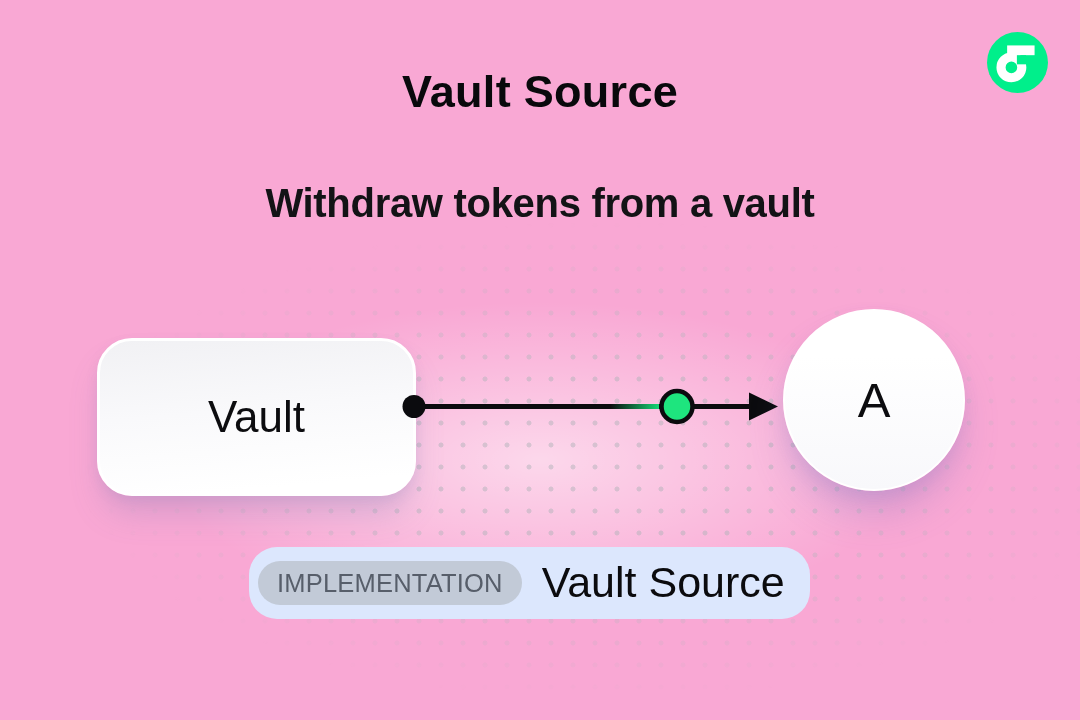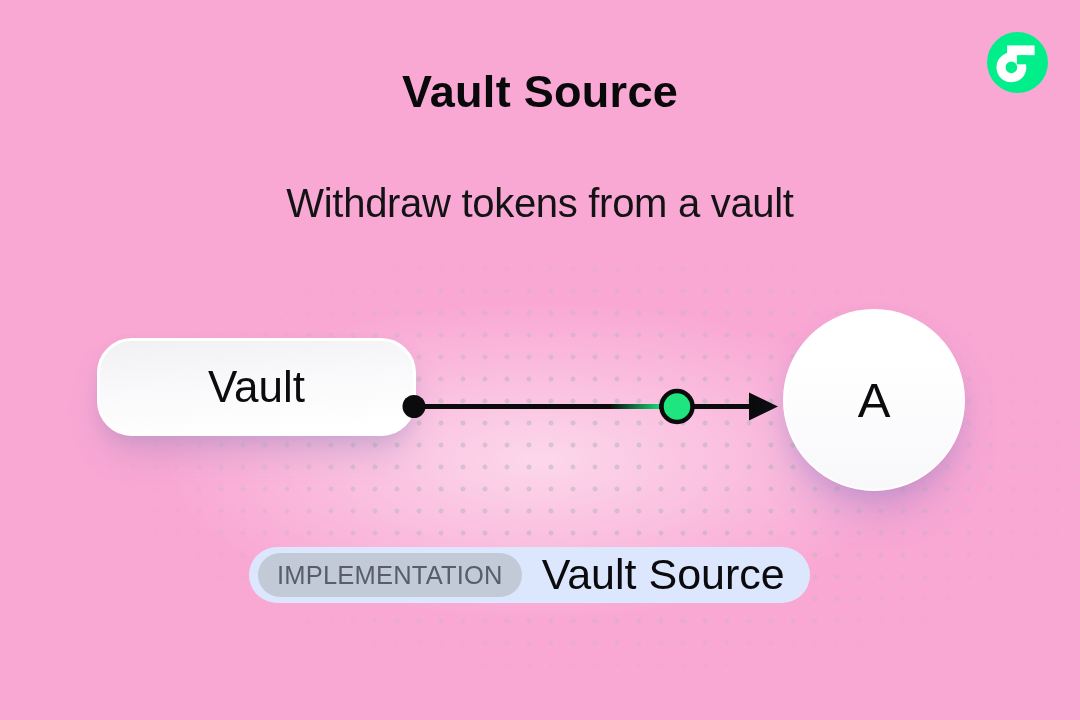--- a/index.html
+++ b/index.html
@@ -38,34 +38,34 @@
     font-size: 45px;
     font-weight: 700;
     letter-spacing: 0.3px;
     color: #09090c;
   }
   .subtitle {
     position: absolute;
     left: 0; right: 0; top: 181px;
     text-align: center;
     font-size: 40px;
-    font-weight: 400;
+    font-weight: 700;
     letter-spacing: -0.3px;
     color: #131316;
   }
   .logo {
     position: absolute;
     left: 987px; top: 32px;
     width: 61px; height: 61px;
   }
   .logo svg { display: block; width: 100%; height: 100%; }
   .vault-box {
     position: absolute;
     left: 97px; top: 338px;
-    width: 319px; height: 98px;
+    width: 319px; height: 158px;
     box-sizing: border-box;
     border: 3px solid #ffffff;
     border-radius: 35px;
     background: linear-gradient(175deg, #f1f1f4 0%, #f9f9fb 45%, #ffffff 90%);
     box-shadow: 0 22px 32px -6px rgba(110,115,175,0.25), 0 5px 12px rgba(110,115,175,0.10);
     display: flex;
     align-items: center;
     justify-content: center;
     font-size: 44px;
     color: #0c0c0f;
@@ -86,21 +86,21 @@
     color: #0c0c0f;
   }
   .connector {
     position: absolute;
     left: 398px; top: 378px;
     width: 392px; height: 57px;
   }
   .badge {
     position: absolute;
     left: 249px; top: 547px;
-    height: 56px;
+    height: 72px;
     box-sizing: border-box;
     display: inline-flex;
     align-items: center;
     gap: 20px;
     padding: 0 25px 0 9px;
     border-radius: 28px;
     background: #dce7fd;
   }
   .badge-tag {
     display: flex;

